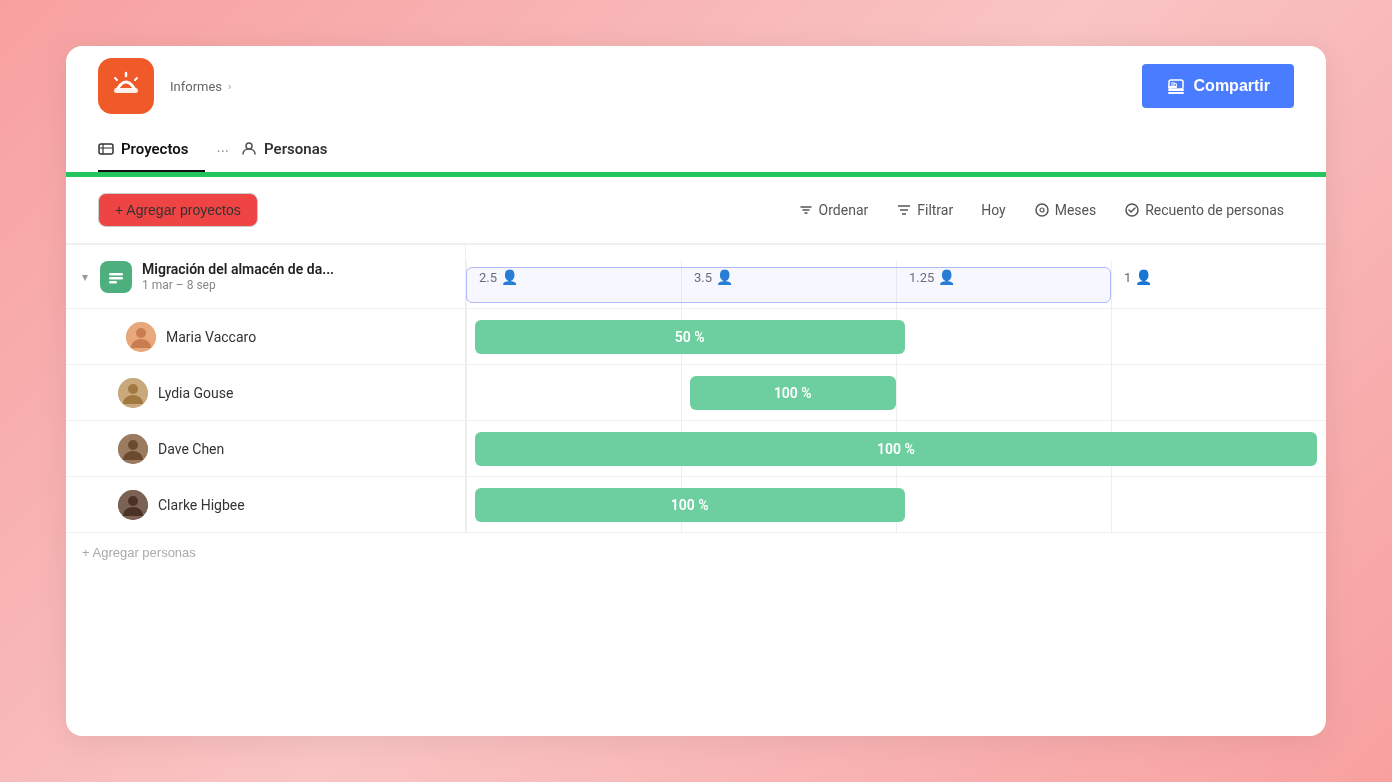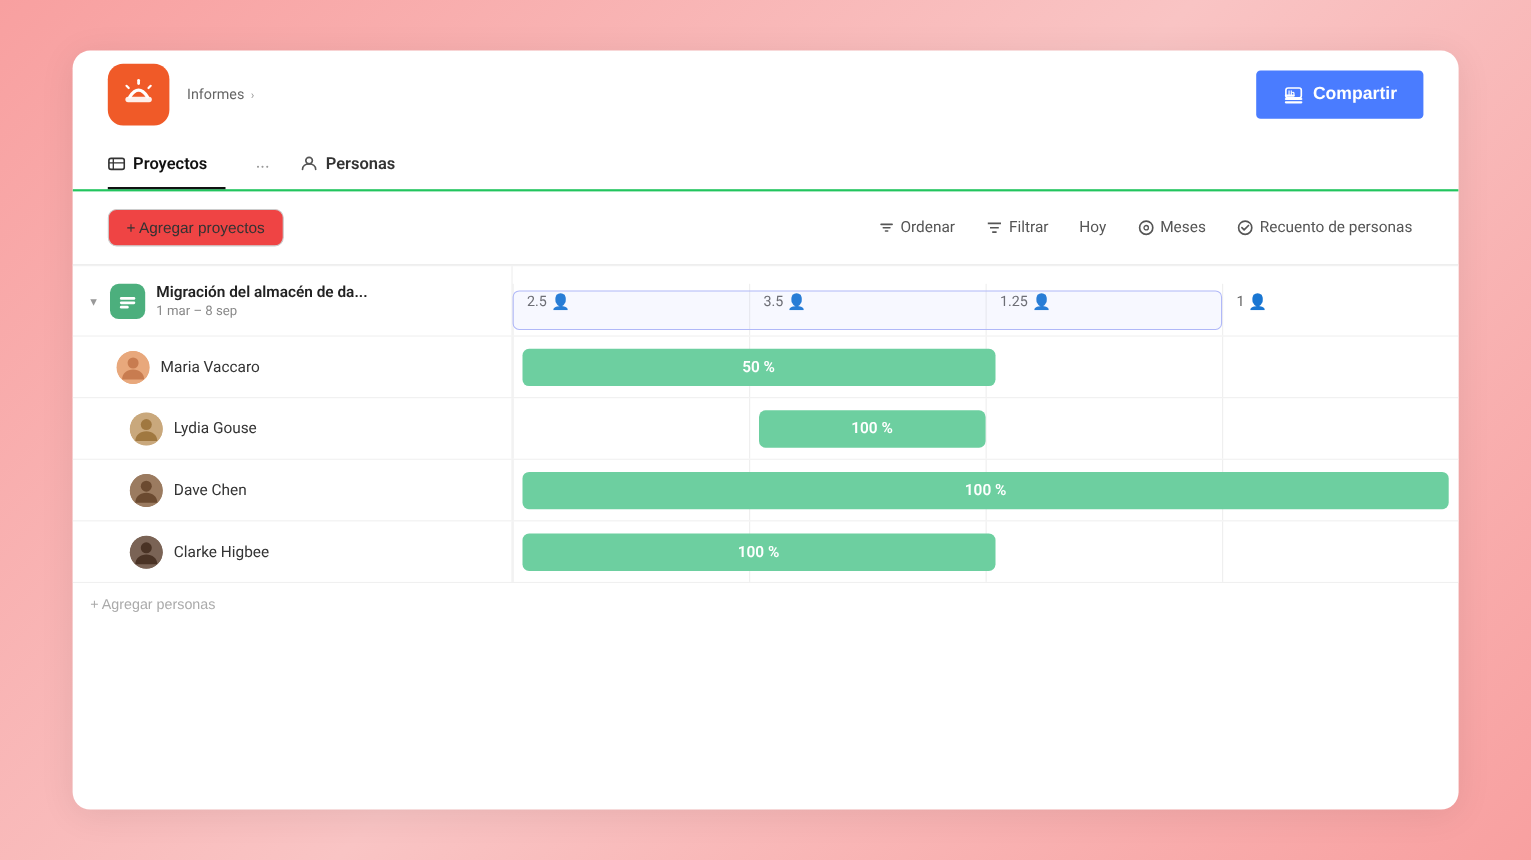--- a/index.html
+++ b/index.html
@@ -62,22 +62,22 @@
       font-weight: 600;
       cursor: pointer;
       display: flex; align-items: center; gap: 8px;
     }
     .share-btn svg { width: 20px; height: 20px; }
     .tabs {
       display: flex;
       align-items: center;
       padding: 0 32px;
       margin-top: 16px;
-      border-bottom: 2px solid #22c55e;
-      gap: 16px;
+      border-bottom: 5px solid #22c55e;
+      gap: 0;
     }
     .tab {
       display: flex; align-items: center; gap: 7px;
       padding: 10px 16px 12px 0;
       font-size: 15px; font-weight: 600;
       color: #333;
       cursor: pointer;
       border-bottom: 2.5px solid transparent;
       margin-right: 8px;
     }
@@ -371,21 +371,21 @@
             <span>1</span>
             <span class="capacity-icon">👤</span>
           </div>
         </div>
 
         <div class="project-bar-outline" style="left:0; width:75%; top:50%; transform:translateY(-50%);"></div>
       </div>
     </div>
 
     <div class="gantt-row person-row">
-      <div class="gantt-left-cell" style="padding-left:40px;">
+      <div class="gantt-left-cell" style="padding-left:60px;">
         <div class="person-avatar av-maria">
           <svg width="30" height="30" viewBox="0 0 30 30">
             <circle cx="15" cy="15" r="15" fill="#e8a87c"></circle>
             <circle cx="15" cy="11" r="5" fill="#c87c50"></circle>
             <path d="M5 26c0-5.5 4.5-9 10-9s10 3.5 10 9" fill="#c87c50"></path>
           </svg>
         </div>
         <span class="person-name">Maria Vaccaro</span>
       </div>
       <div class="gantt-right-cell" style="position:relative;">

